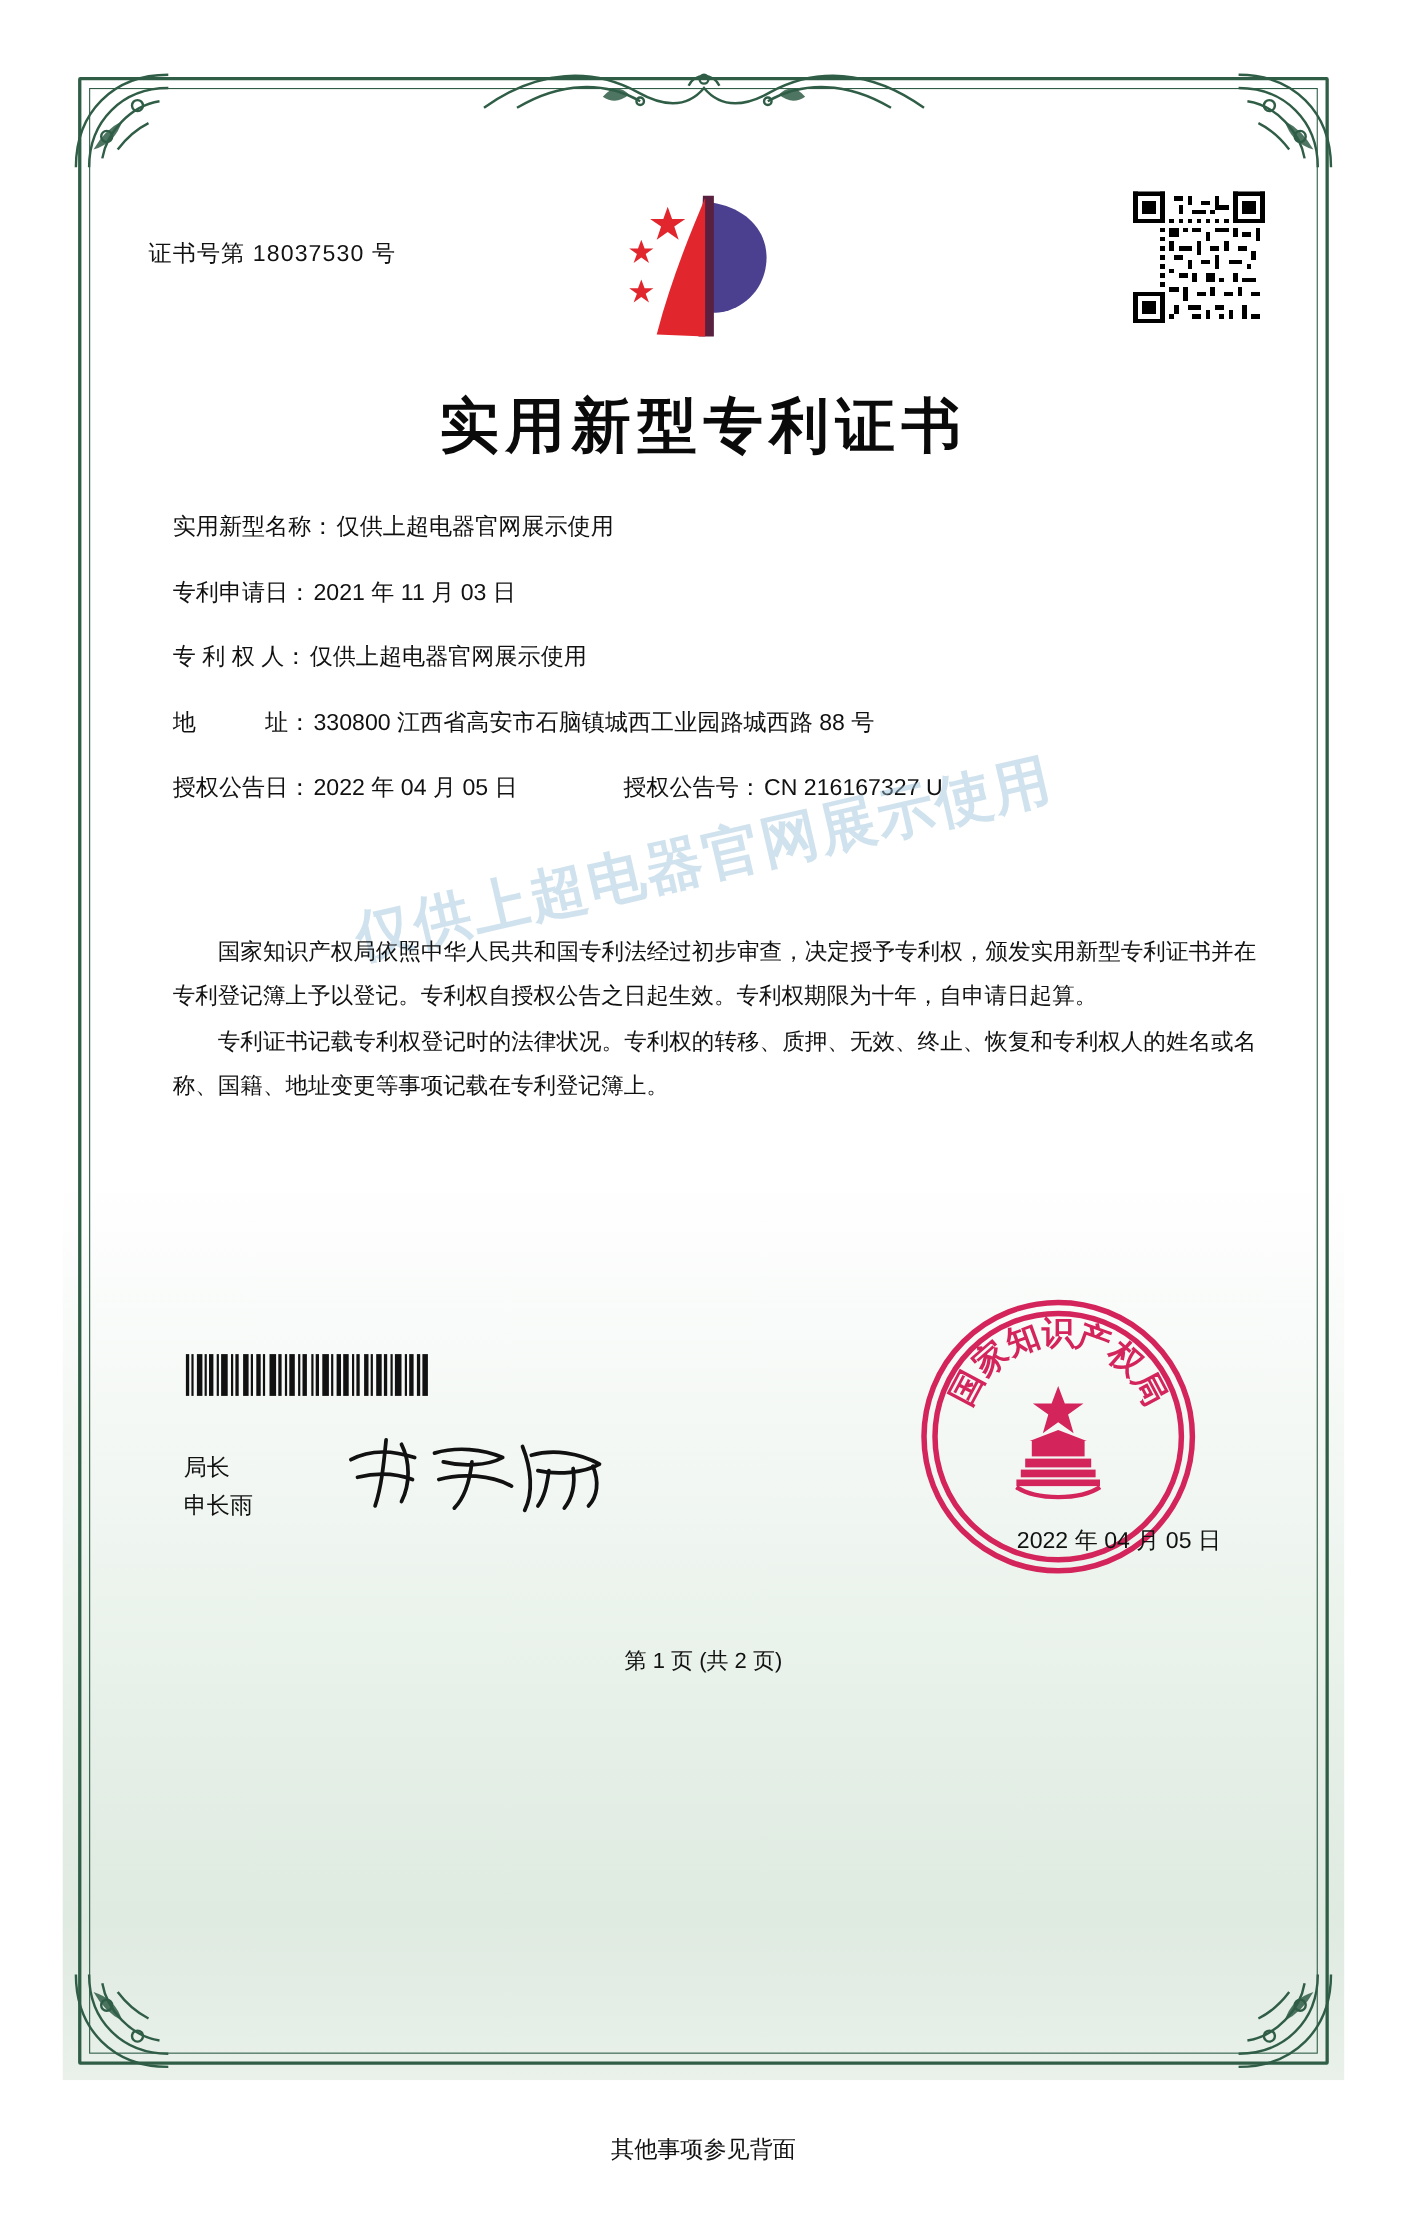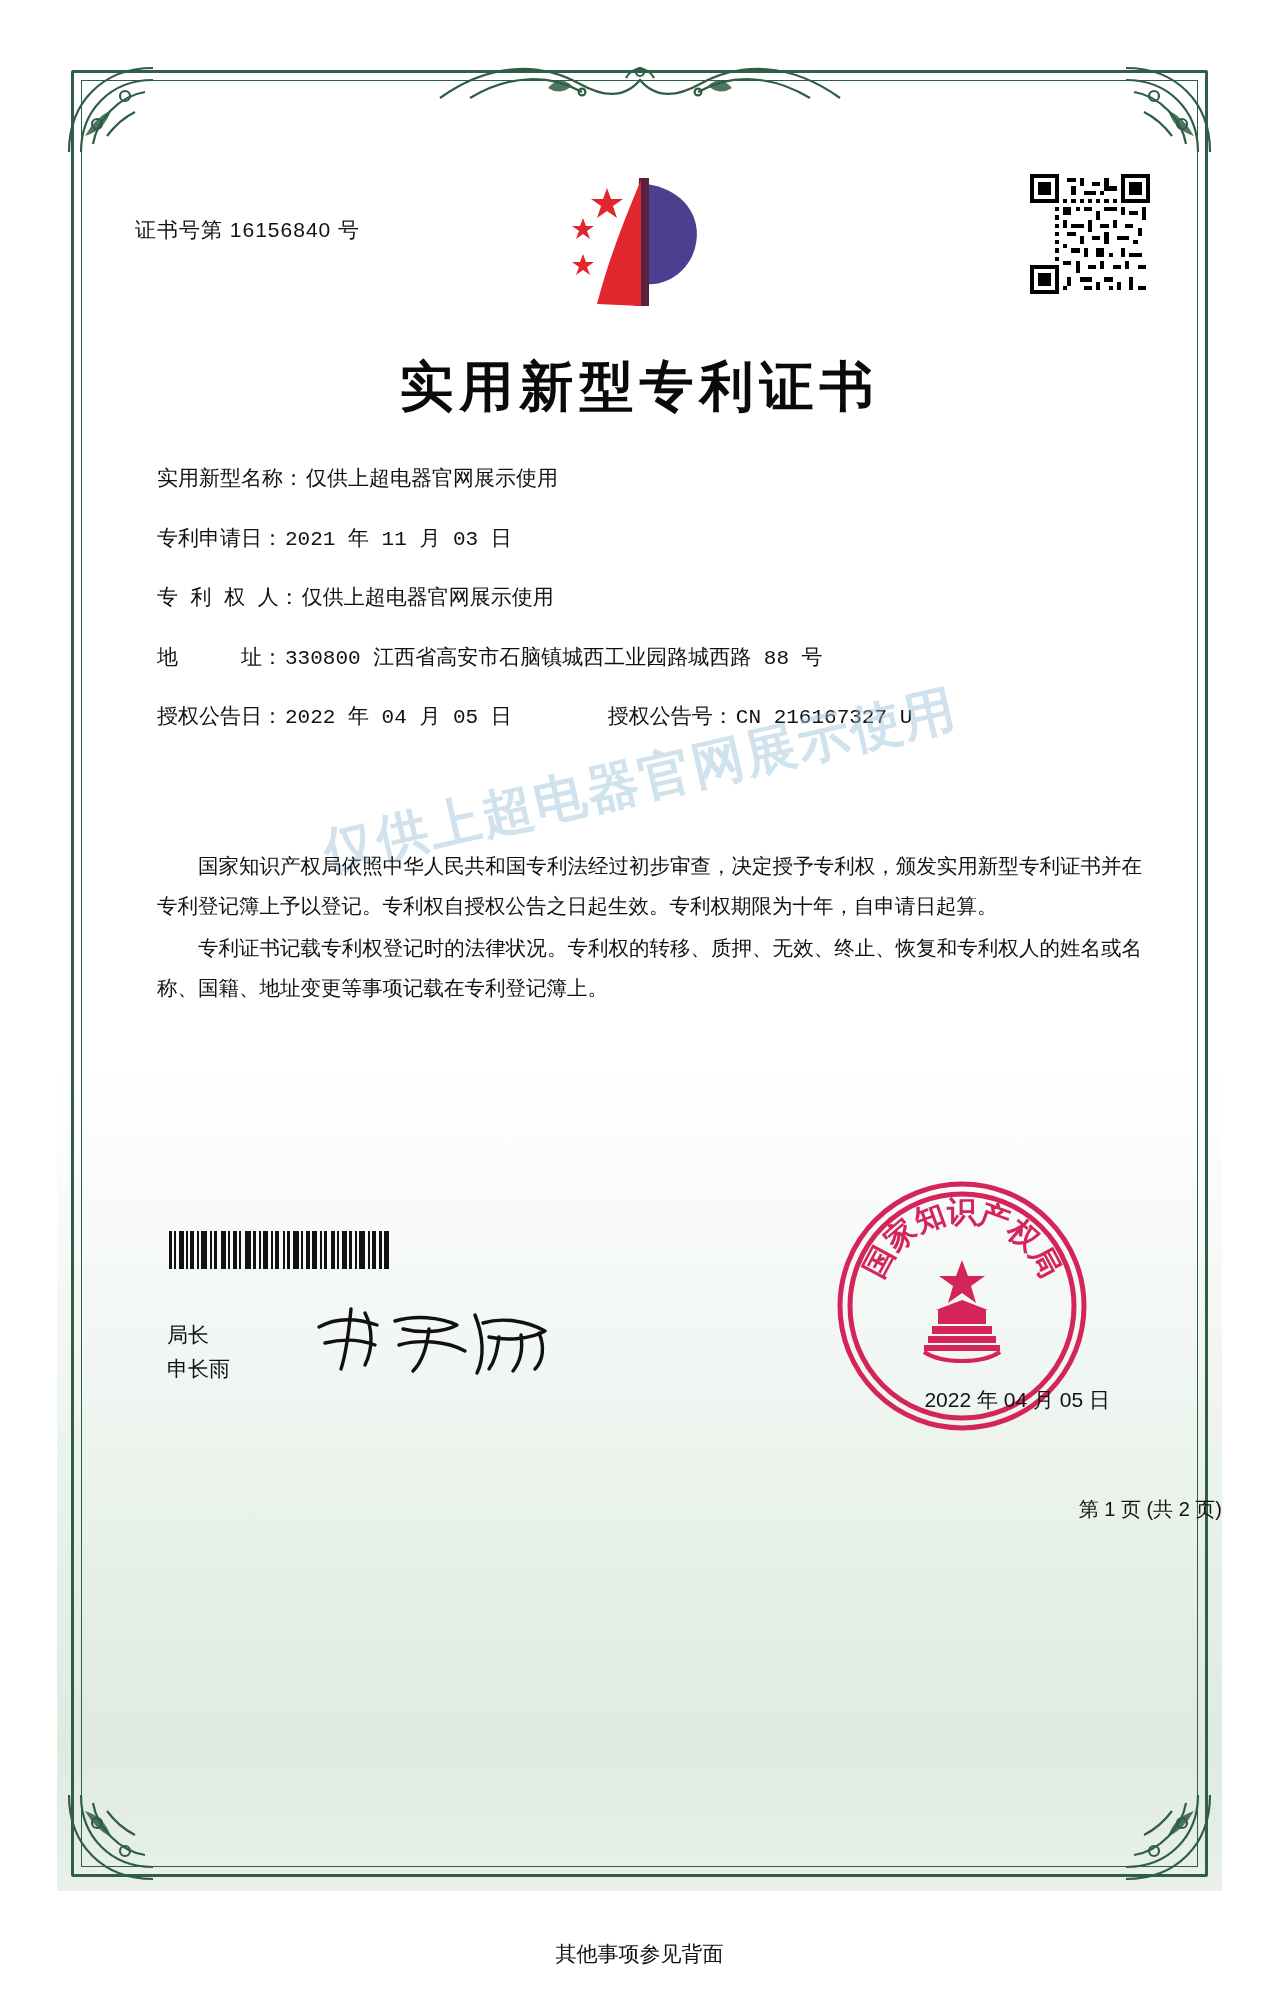--- a/index.html
+++ b/index.html
@@ -121,21 +121,20 @@
     top: 408px;
     width: 980px;
     font-size: 21px;
     font-family: "Liberation Sans", "DejaVu Sans", sans-serif;
   }
   .field-row {
     display: flex;
     align-items: flex-end;
     margin-bottom: 31.5px;
     white-space: nowrap;
-    font-family: Liberation Mono, monospace;
   }
   .field-label {
     display: inline-block;
     color: #111;
   }
   .field-value {
     color: #111;
     margin-left: 2px;
   }
   .field-row.two-col { justify-content: flex-start; }
@@ -230,21 +229,21 @@
     font-family: "Liberation Sans", "DejaVu Sans", sans-serif;
     color: #111;
     white-space: nowrap;
   }
 
   
   .page-num {
     position: absolute;
     left: 0; right: 0;
     top: 1440px;
-    text-align: right;
+    text-align: center;
     font-size: 20px;
     font-family: "Liberation Sans", "DejaVu Sans", sans-serif;
     color: #111;
   }
 
   
   .bottom-note {
     position: absolute;
     left: 0; right: 0;
     top: 1940px;
@@ -336,21 +335,21 @@
           <circle cx="34" cy="62" r="5"></circle>
           <circle cx="62" cy="34" r="5"></circle>
           <path d="M44 74 q 12 -16 28 -24"></path>
         </g>
         <g fill="currentColor" opacity="0.85">
           <path d="M22 74 q 10 -18 26 -26 q -6 20 -26 26 z"></path>
         </g>
       </svg>
     </div>
 
-    <div class="cert-no">证书号第 16156840 号</div>
+    <div class="cert-no">证书号第 18037530 号</div>
 
     <div class="logo">
       <svg viewBox="0 0 210 150" xmlns="http://www.w3.org/2000/svg">
 
         <path d="M112 18 C 150 24, 168 52, 160 82 C 153 108, 128 120, 112 118 Z" fill="#4b3f8f"></path>
 
         <path d="M104 12 L 114 12 L 114 140 L 100 140 Z" fill="#5a2040"></path>
 
         <path d="M62 138 C 74 92, 90 52, 106 14 L 106 140 Z" fill="#e1262d"></path>
 

